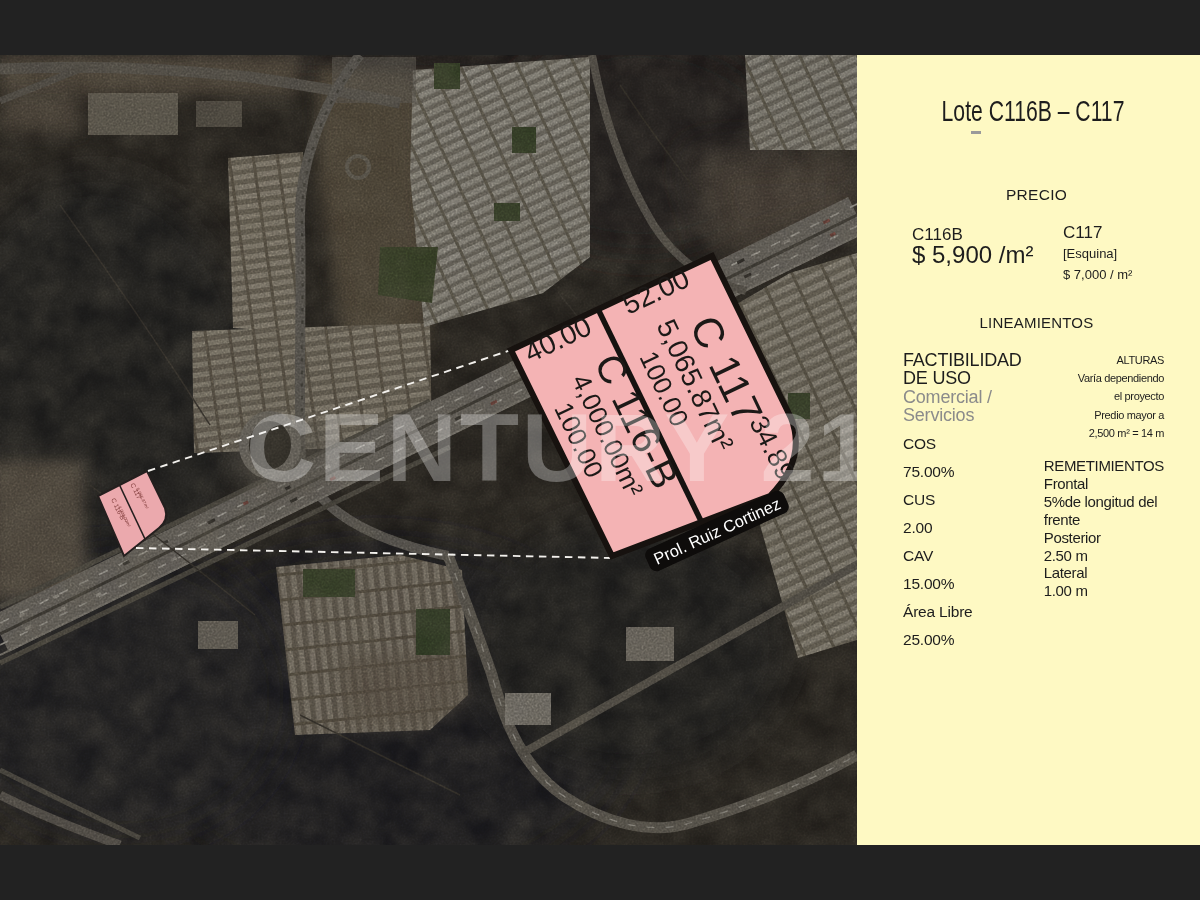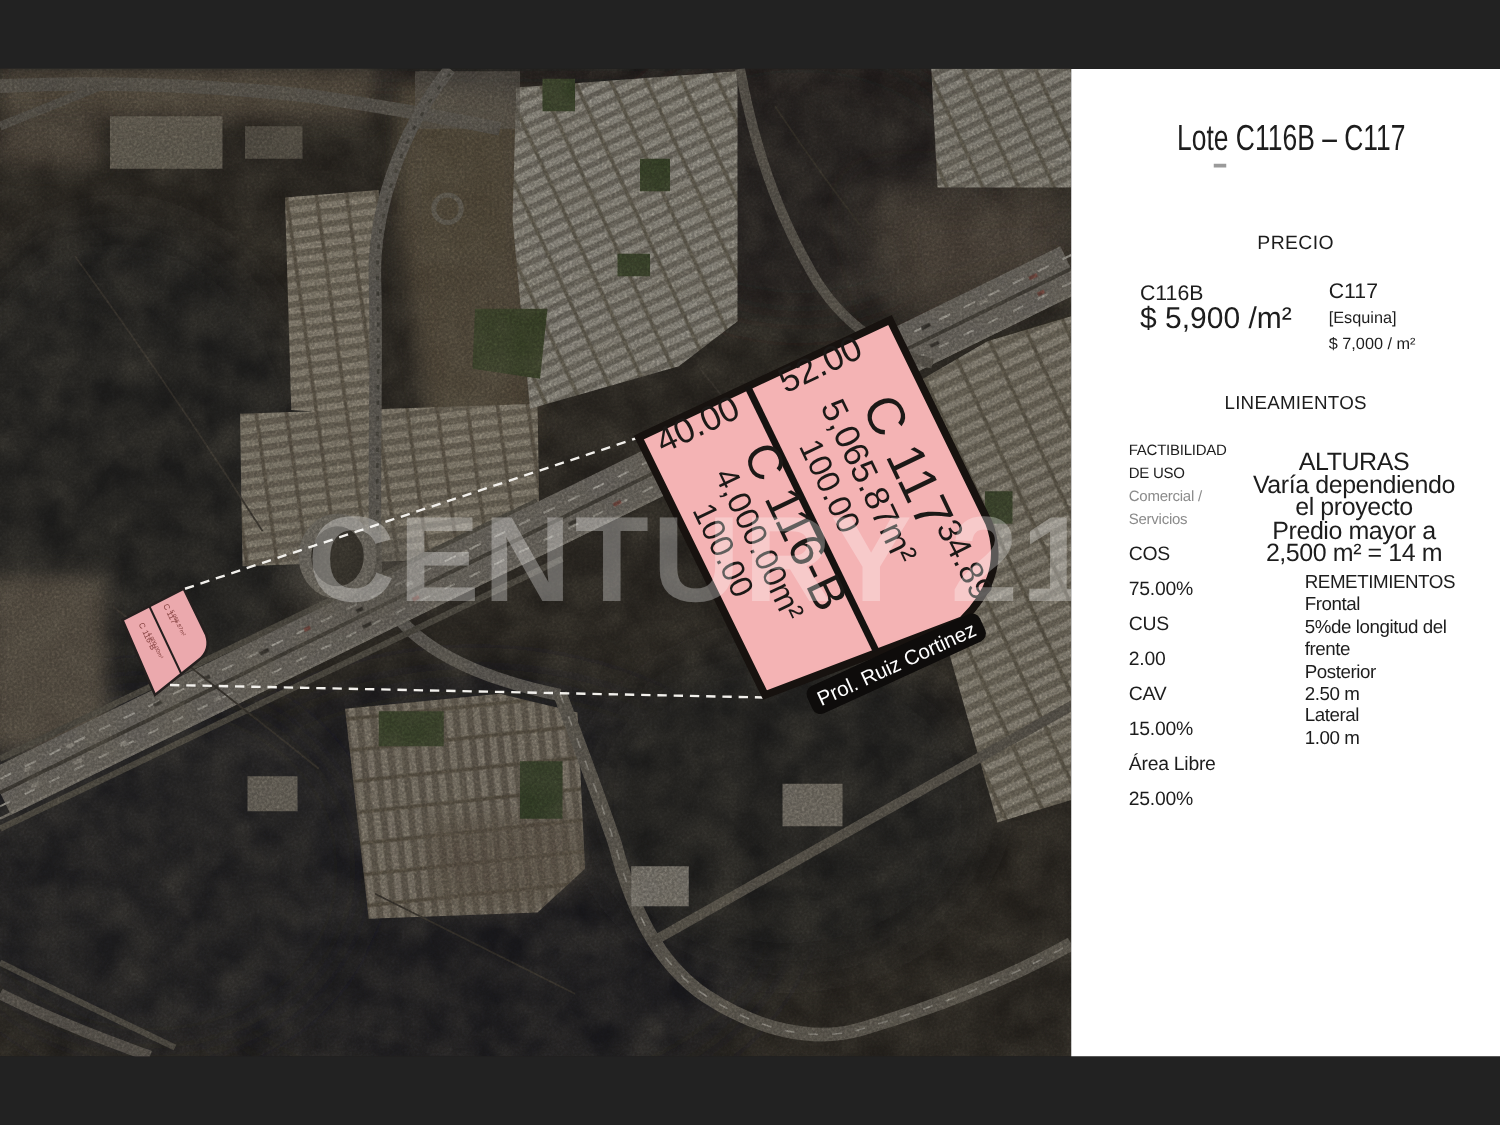--- a/index.html
+++ b/index.html
@@ -243,34 +243,34 @@
 
 <g transform="translate(717,476) rotate(-24.6)">
   <rect x="-76" y="-12" width="152" height="24" rx="7" fill="#0e0c0b"></rect>
   <text x="0" y="6" font-size="16.5" fill="#ffffff" text-anchor="middle">Prol. Ruiz Cortinez</text>
 </g>
 
 <text x="246" y="426" font-size="97" font-weight="bold" fill="#ffffff" opacity="0.30" letter-spacing="3">CENTURY 21</text>
 </svg>
 </div>
 
-<div class="abs" style="left:857px;top:55px;width:343px;height:790px;background:#ffffff;color:#1d1d1d;">
+<div class="abs" style="left:857px;top:55px;width:343px;height:790px;background:#fef9c3;color:#1d1d1d;">
 
   <div class="abs" style="left:33px;top:40px;width:286px;text-align:center;font-size:29px;transform:scaleX(0.73);transform-origin:50% 50%;">Lote C116B – C117</div>
 
   <div class="abs" style="left:114px;top:76px;width:10px;height:3px;background:#9a9a9a;"></div>
 
   <div class="abs" style="left:8px;top:131px;width:343px;text-align:center;font-size:15.5px;letter-spacing:0.3px;">PRECIO</div>
 
   <div class="abs" style="left:55px;top:170px;font-size:17px;line-height:20px;">C116B<br><span style="font-size:24px;">$ 5,900 /m²</span></div>
 
   <div class="abs" style="left:206px;top:168px;font-size:17px;line-height:20px;">C117<br><span style="font-size:13px;">[Esquina]<br>$ 7,000 / m²</span></div>
 
   <div class="abs" style="left:8px;top:259px;width:343px;text-align:center;font-size:15px;letter-spacing:0.2px;">LINEAMIENTOS</div>
 
-  <div class="abs" style="left:46px;top:296px;font-size:12px;letter-spacing:-0.2px;line-height:18.3px;">FACTIBILIDAD<br>DE USO<br><span style="color:#8b8b8b;">Comercial /<br>Servicios</span></div>
+  <div class="abs" style="left:46px;top:296px;font-size:18px;letter-spacing:-0.2px;line-height:18.3px;">FACTIBILIDAD<br>DE USO<br><span style="color:#8b8b8b;">Comercial /<br>Servicios</span></div>
 
   <div class="abs" style="left:46px;top:375px;font-size:15.5px;letter-spacing:-0.2px;line-height:28px;">COS<br>75.00%<br>CUS<br>2.00<br>CAV<br>15.00%<br>Área Libre<br>25.00%</div>
 
-  <div class="abs" style="right:36px;top:296px;font-size:20px;letter-spacing:-0.35px;line-height:18.2px;text-align:center;margin-top:10px;">ALTURAS<br>Varía dependiendo<br>el proyecto<br>Predio mayor a<br>2,500 m² = 14 m</div>
+  <div class="abs" style="right:36px;top:296px;font-size:11px;letter-spacing:-0.35px;line-height:18.2px;text-align:right;">ALTURAS<br>Varía dependiendo<br>el proyecto<br>Predio mayor a<br>2,500 m² = 14 m</div>
 
   <div class="abs" style="right:36px;top:402px;font-size:15px;letter-spacing:-0.35px;line-height:17.9px;text-align:left;">REMETIMIENTOS<br>Frontal<br>5%de longitud del<br>frente<br>Posterior<br>2.50 m<br>Lateral<br>1.00 m</div>
 </div>
 
 </body></html>

